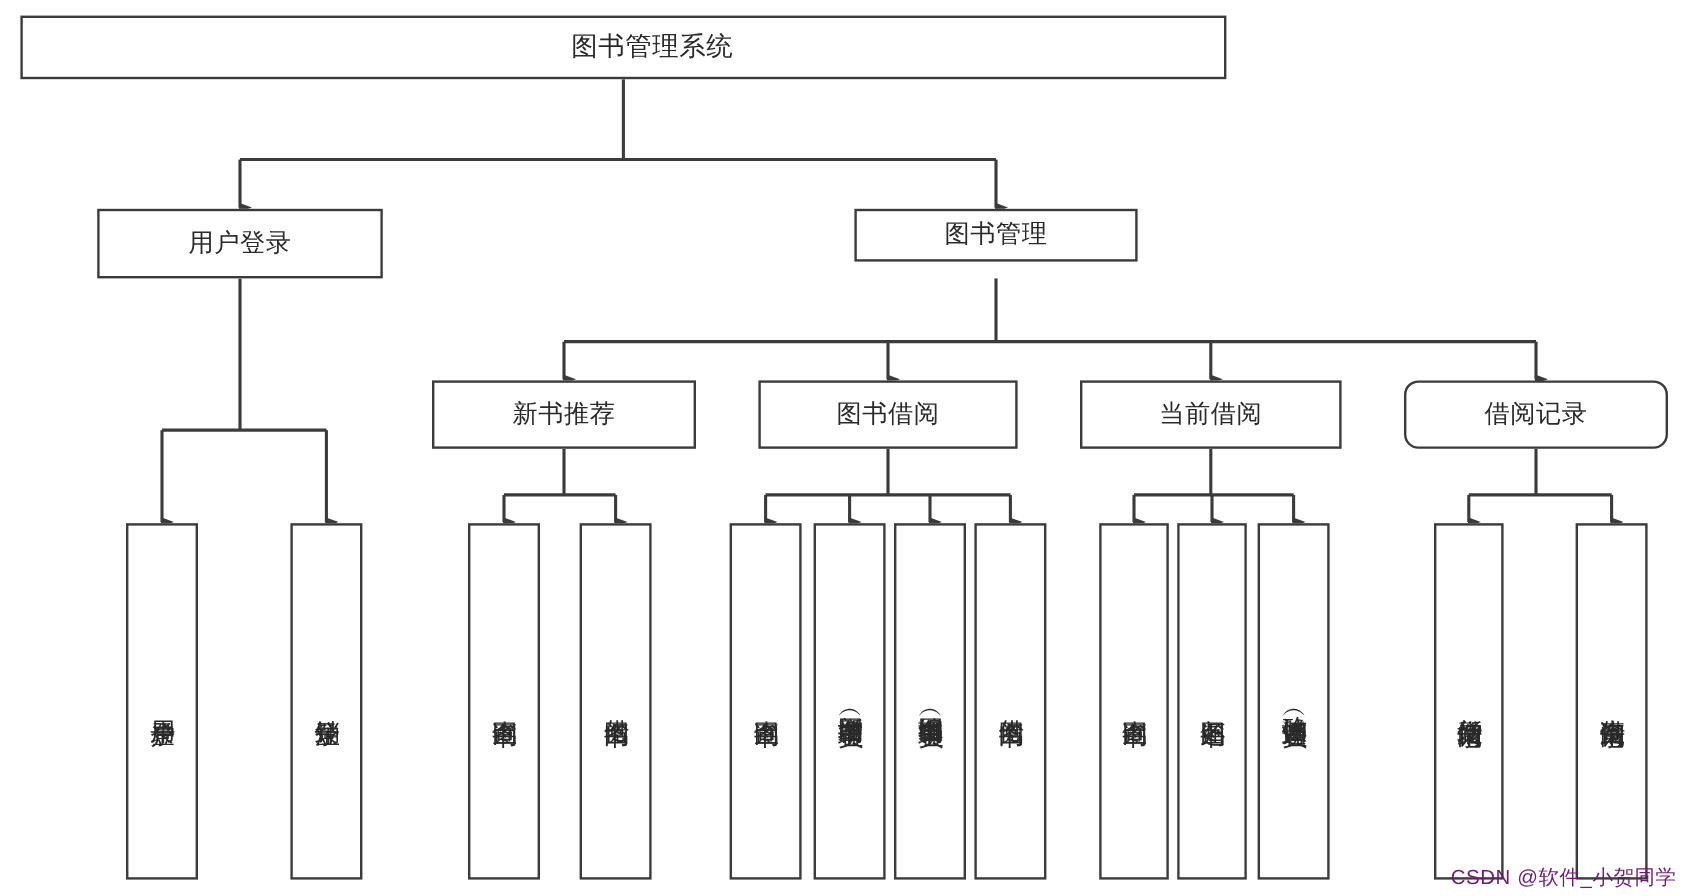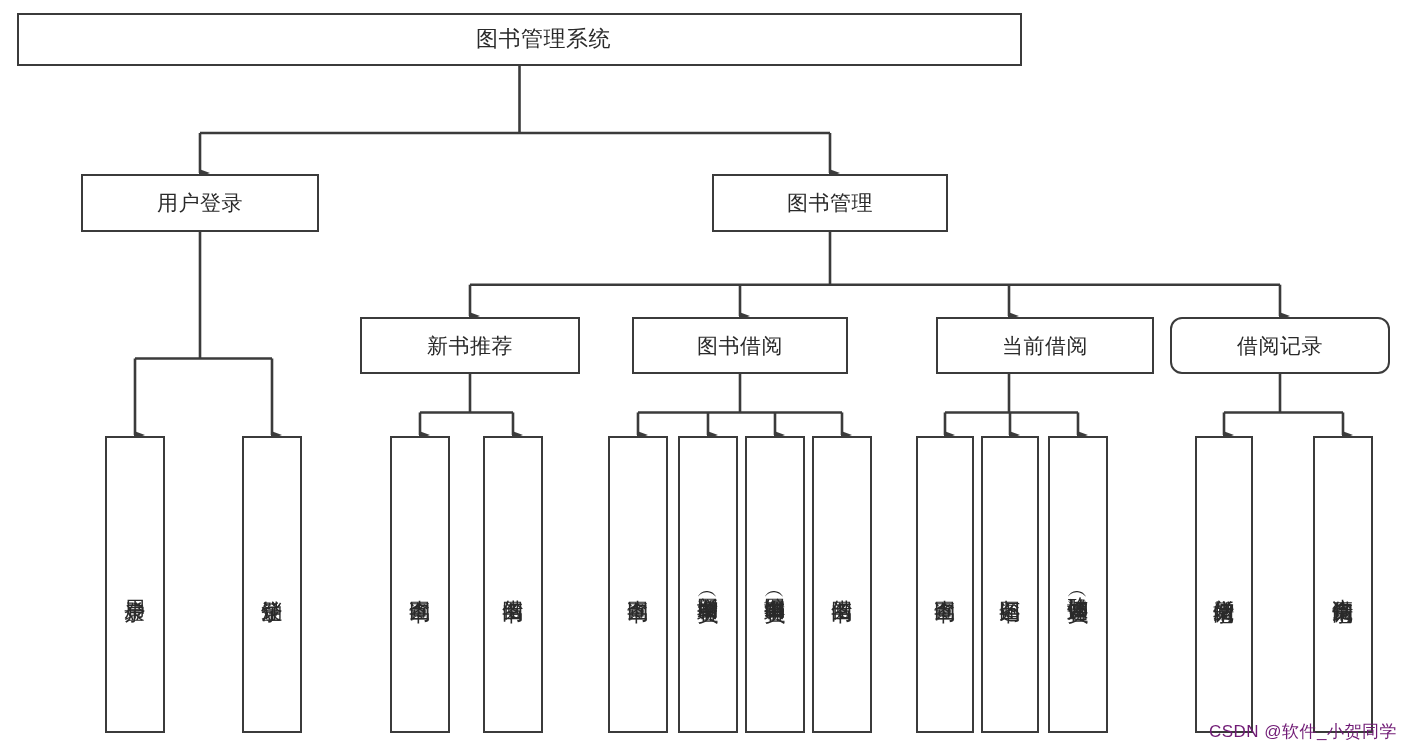--- a/index.html
+++ b/index.html
@@ -118,31 +118,31 @@
       </g>
   </svg>
 
   <div class="node-box root" style="left: 17px; top: 13px; width: 1005px; height: 53px;">
     <span class="node-label-h">图书管理系统</span>
   </div>
 
   <div class="node-box" style="left: 81px; top: 174px; width: 238px; height: 58px;">
     <span class="node-label-h">用户登录</span>
   </div>
-  <div class="node-box" style="left: 712px; top: 174px; width: 236px; height: 58px; justify-content: center;">
+  <div class="node-box" style="left: 712px; top: 174px; width: 236px; height: 44px; justify-content: center;">
     <span class="node-label-h">图书管理</span>
   </div>
 
   <div class="node-box" style="left: 632px; top: 317px; width: 216px; height: 57px;">
     <span class="node-label-h">图书借阅</span>
   </div>
   <div class="node-box" style="left: 360px; top: 317px; width: 220px; height: 57px;">
     <span class="node-label-h">新书推荐</span>
   </div>
-  <div class="node-box" style="left: 900px; top: 317px; width: 218px; height: 57px; margin-left: 36px;">
+  <div class="node-box" style="left: 900px; top: 317px; width: 218px; height: 57px;">
     <span class="node-label-h">当前借阅</span>
   </div>
   <div class="node-box" style="left: 1170px; top: 317px; width: 220px; height: 57px; border-radius: 12px;">
     <span class="node-label-h">借阅记录</span>
   </div>
 
   <div class="node-box leaf" style="left: 105px; top: 436px; width: 60px; height: 297px;">
     <span class="node-label-v">用户登录</span>
   </div>
   <div class="node-box leaf" style="left: 242px; top: 436px; width: 60px; height: 297px;">

